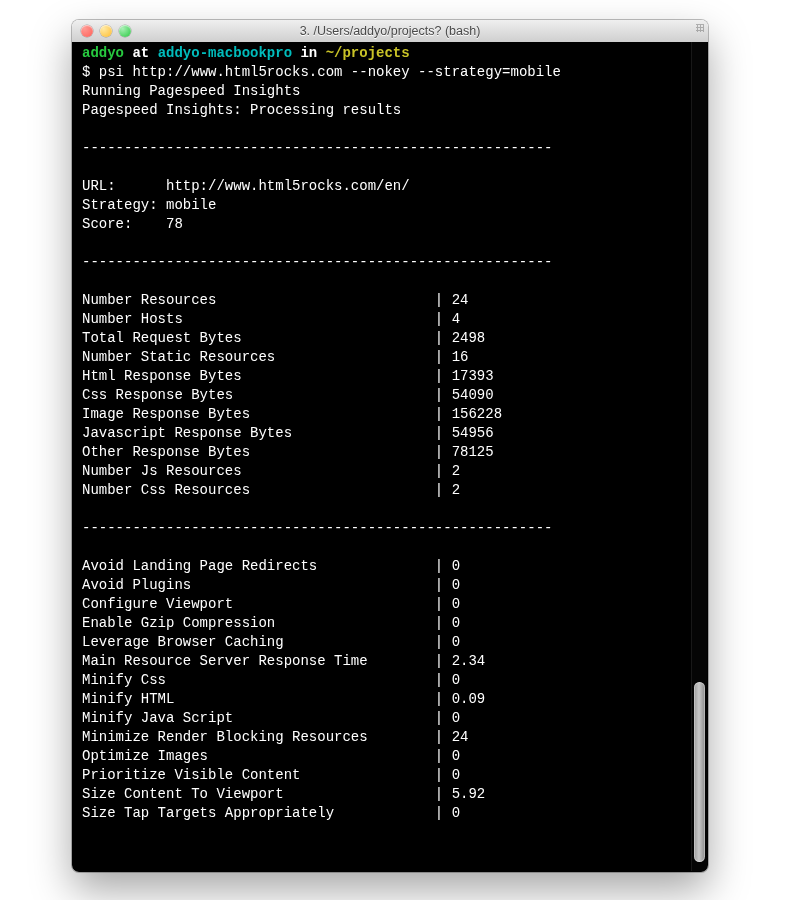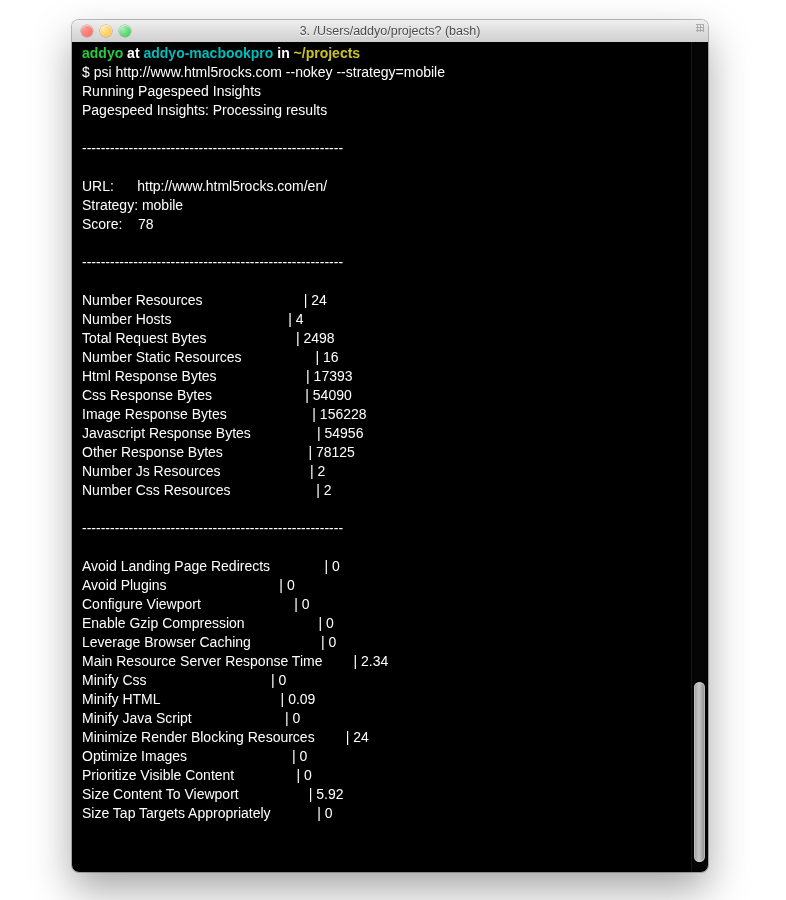--- a/index.html
+++ b/index.html
@@ -28,21 +28,21 @@
   }
   .corner{
     position:absolute;right:4px;top:4px;width:12px;height:12px;opacity:.45;
   }
   .corner::before,.corner::after{content:"";position:absolute;background:#666}
   .corner::before{top:0;right:0;width:8px;height:1px;box-shadow:0 3px 0 #666,0 6px 0 #666}
   .corner::after{top:0;right:0;width:1px;height:8px;box-shadow:-3px 0 0 #666,-6px 0 0 #666}
 
   .term{
     position:absolute;left:0;right:0;top:22px;bottom:0;background:#000;
-    font-family:Liberation Sans, sans-serif;
+    font-family:Liberation Mono, monospace;
     font-size:14px;line-height:19px;color:#fff;
     padding:2px 10px 8px 10px;white-space:pre;overflow:hidden;
   }
   .c-green{color:#27c93f;font-weight:bold}
   .c-teal{color:#00bcbc;font-weight:bold}
   .c-yel{color:#c9c327;font-weight:bold}
   .c-wht{color:#fff;font-weight:bold}
 
   .scrollbar{
     position:absolute;right:1px;top:22px;bottom:1px;width:15px;

